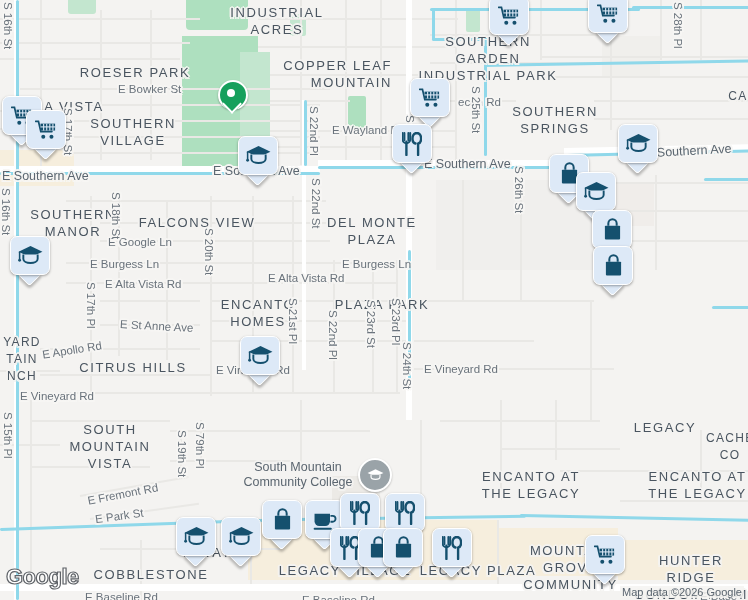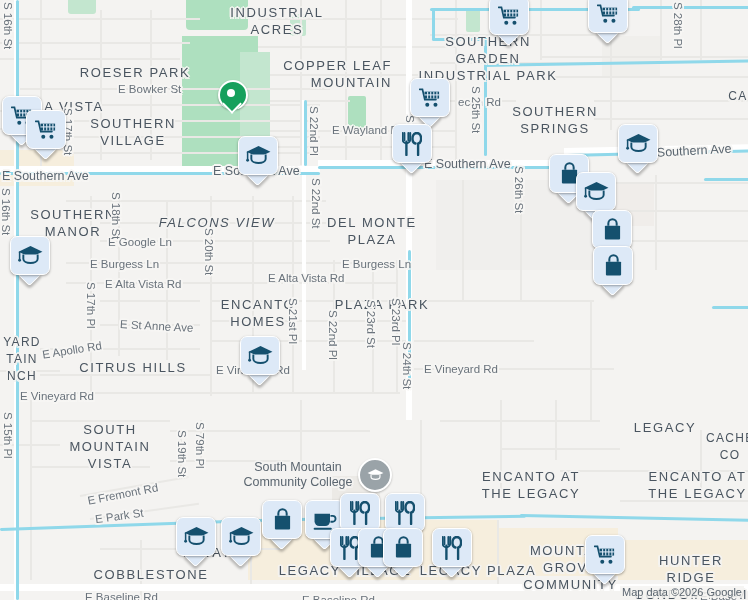--- a/index.html
+++ b/index.html
@@ -246,21 +246,21 @@
 GARDEN
 INDUSTRIAL PARK</div>
       <div class="lbl nbhd" style="left: 26px; top: 98px; width: 96px; white-space: pre-line; line-height: 17px;">A VISTA</div>
       <div class="lbl nbhd" style="left: 78px; top: 115px; width: 110px; white-space: pre-line; line-height: 17px;">SOUTHERN
 VILLAGE</div>
       <div class="lbl nbhd" style="left: 500px; top: 103px; width: 110px; white-space: pre-line; line-height: 17px;">SOUTHERN
 SPRINGS</div>
       <div class="lbl nbhd small" style="left: 718px; top: 88px; width: 40px; white-space: pre-line; line-height: 17px;">CA</div>
       <div class="lbl nbhd" style="left: 18px; top: 206px; width: 110px; white-space: pre-line; line-height: 17px;">SOUTHERN
 MANOR</div>
-      <div class="lbl nbhd" style="left: 147px; top: 214px; width: 140px; white-space: pre-line; line-height: 17px; font-style: italic;">FALCONS VIEW</div>
+      <div class="lbl nbhd" style="left: 127px; top: 214px; width: 140px; white-space: pre-line; line-height: 17px;">FALCONS VIEW</div>
       <div class="lbl nbhd" style="left: 317px; top: 214px; width: 110px; white-space: pre-line; line-height: 17px;">DEL MONTE
 PLAZA</div>
       <div class="lbl nbhd" style="left: 208px; top: 296px; width: 100px; white-space: pre-line; line-height: 17px;">ENCANTO
 HOMES</div>
       <div class="lbl nbhd" style="left: 327px; top: 296px; width: 110px; white-space: pre-line; line-height: 17px;">PLAZA PARK</div>
       <div class="lbl nbhd" style="left: 68px; top: 359px; width: 130px; white-space: pre-line; line-height: 17px;">CITRUS HILLS</div>
       <div class="lbl nbhd small" style="left: -4px; top: 334px; width: 52px; white-space: pre-line; line-height: 17px;">YARD
 TAIN
 NCH</div>
       <div class="lbl nbhd" style="left: 55px; top: 421px; width: 110px; white-space: pre-line; line-height: 17px;">SOUTH
@@ -649,14 +649,15 @@
         <div class="gdot"></div>
       </div>
       <div class="cpin" style="left: 358px; top: 458px;">
         <svg width="17" height="14" viewBox="0 0 26 22">
           <path d="M13 2 L25.5 8 L13 13.6 L0.5 8 Z" fill="#ffffff"></path>
           <path d="M6 10.6 v3.6 c0 2.2 3.1 3.6 7 3.6 s7 -1.4 7 -3.6 V10.6" fill="#9aa3a8" stroke="#ffffff" stroke-width="1.8"></path>
         </svg>
       </div>
     </div>
 
+  <div id="google-logo">Google</div>
   <div id="attribution">Map data ©2026 Google</div>
 </div>
 
 </body></html>

